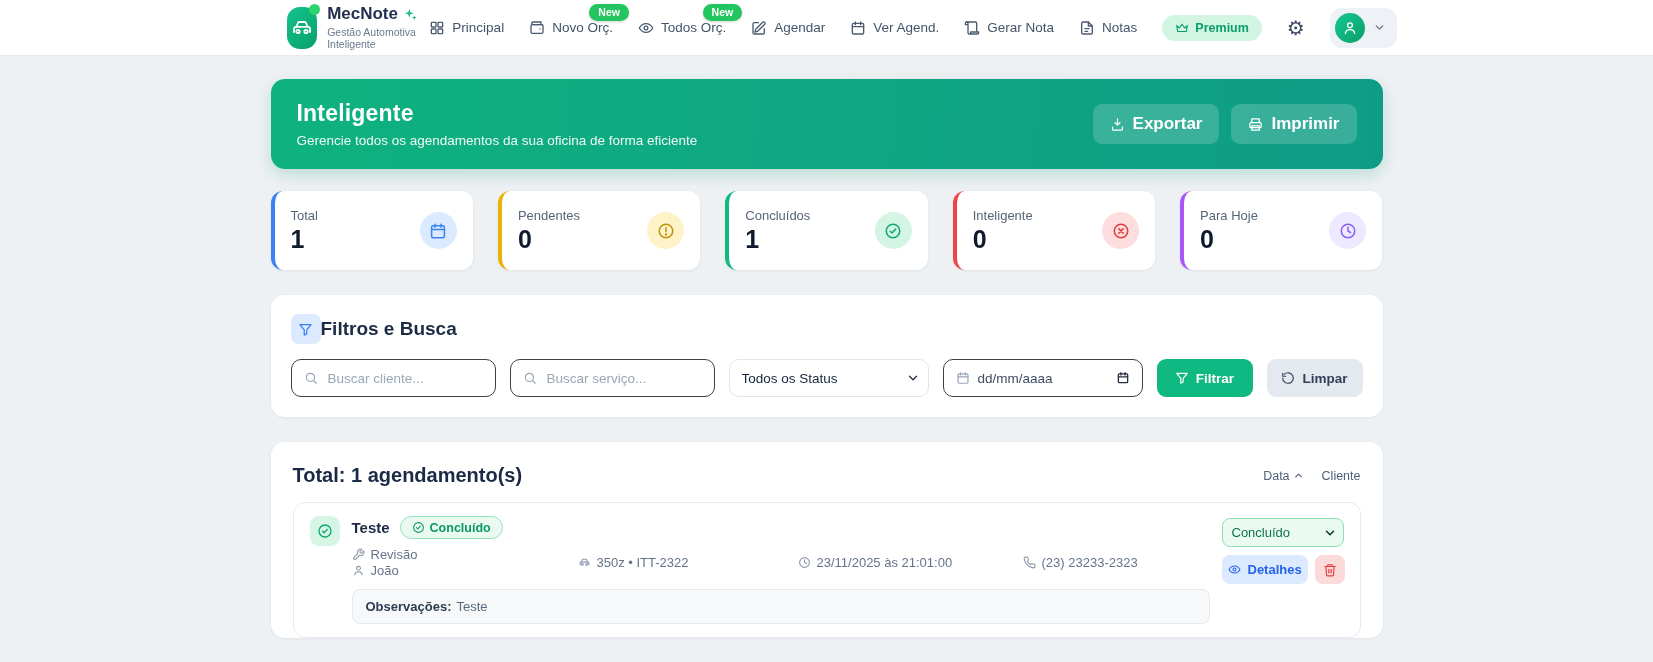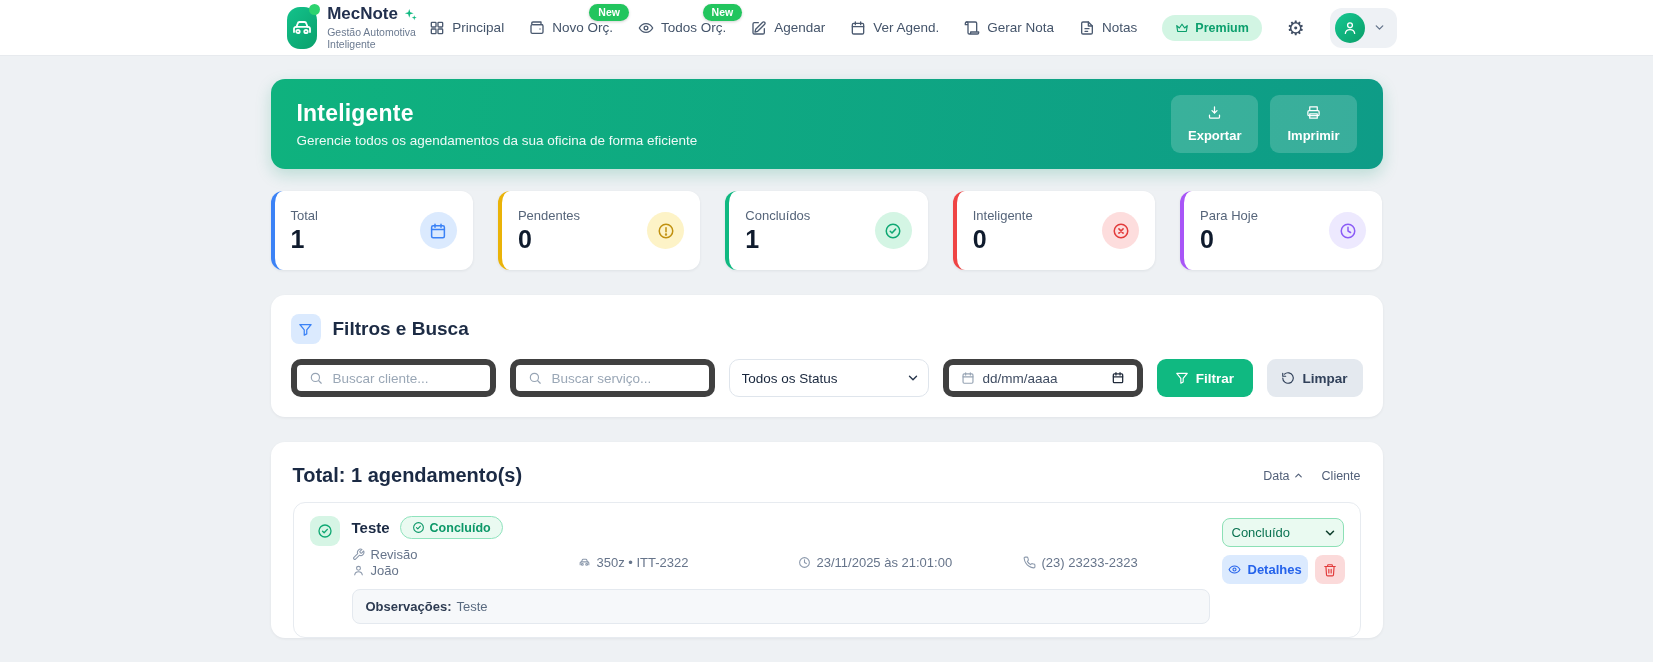--- a/index.html
+++ b/index.html
@@ -42,47 +42,47 @@
   .content { width:1112px; margin:0 auto; }
 
   .banner { margin-top:23px; height:90px; border-radius:14px; padding:0 26px;
             background:linear-gradient(95deg,#0fb27e 0%, #0e9c87 100%);
             display:flex; align-items:center; justify-content:space-between;
             box-shadow:0 6px 16px rgba(13,148,110,.22); }
   .banner-title { color:#fff; font-size:23px; font-weight:800; letter-spacing:.2px; }
   .banner-sub { color:rgba(255,255,255,.93); font-size:13.5px; margin-top:6px; }
   .banner-actions { display:flex; gap:12px; }
   .banner-btn { display:flex; align-items:center; gap:8px; background:rgba(255,255,255,.18); color:#fff; border:none;
-                font-size:13px; font-weight:600; padding:10px 17px; border-radius:9px; cursor:pointer; font-family:inherit;flex-direction:column; }
+                font-size:17px; font-weight:600; padding:10px 17px; border-radius:9px; cursor:pointer; font-family:inherit; }
   .banner-btn svg { width:15px; height:15px; }
 
   
   .stats { margin-top:22px; display:grid; grid-template-columns:repeat(5,1fr); gap:25px; }
   .stat { background:#fff; border-radius:12px; padding:13px 16px; height:79px;
           display:flex; align-items:center; justify-content:space-between;
           box-shadow:0 1px 3px rgba(15,23,42,.07); border-left:4px solid #ccc; }
   .stat-label { font-size:13px; color:#56657a; }
   .stat-value { font-size:25px; font-weight:800; color:#0f1b2d; margin-top:2px; }
   .stat-ico { width:37px; height:37px; border-radius:50%; display:flex; align-items:center; justify-content:center; }
   .stat-ico svg { width:18px; height:18px; }
   .stat--blue   { border-left-color:#3b82f6; }  .stat--blue .stat-ico   { background:#dbeafe; color:#3b82f6; }
   .stat--amber  { border-left-color:#eab308; }  .stat--amber .stat-ico  { background:#fdf3c7; color:#c0900f; }
   .stat--green  { border-left-color:#10b981; }  .stat--green .stat-ico  { background:#d4f5e4; color:#0fa873; }
   .stat--red    { border-left-color:#ef4444; }  .stat--red .stat-ico    { background:#fddddd; color:#e23b3b; }
   .stat--purple { border-left-color:#a855f7; }  .stat--purple .stat-ico { background:#ede9fe; color:#8b5cf6; }
 
   
   .card { background:#fff; border-radius:14px; box-shadow:0 1px 3px rgba(15,23,42,.06); }
   .filters { margin-top:25px; padding:19px 20px 20px; }
-  .filters-head { display:flex; align-items:center; gap:12px; }
+  .filters-head { display:flex; align-items:center; }
   .f-ico { width:30px; height:30px; border-radius:8px; background:#dbeafe; color:#3b82f6; display:flex; align-items:center; justify-content:center; }
   .f-ico svg { width:15px; height:15px; }
   .filters-title { font-size:19px; font-weight:800; color:#1c2b44; }
   .filters-row { margin-top:15px; display:flex; gap:14px; align-items:center; }
-  .inp { height:38px; border:6px solid #404040; border-radius:10px; display:flex; align-items:center; gap:8px;
+  .inp { height:38px; border:1px solid #404040; border-radius:10px; display:flex; align-items:center; gap:8px;
          padding:0 12px; width:205px; background:#fff; color:#97a4b4; }
   .inp svg { width:14px; height:14px; flex:none; color:#97a4b4; }
   .inp input { border:none; outline:none; flex:1; min-width:0; font:inherit; font-size:13.5px; color:#334155; background:transparent; }
   .inp input::placeholder { color:#9aa7b6; }
   .selwrap { position:relative; width:200px; }
   .selwrap select { width:100%; height:38px; border:1px solid #dfe5ec; border-radius:10px; font:inherit; font-size:13.5px;
                     color:#18263c; padding:0 26px 0 12px; appearance:none; -webkit-appearance:none; background:#fff; cursor:pointer; }
   .selwrap .chev { position:absolute; right:9px; top:12px; width:14px; height:14px; color:#26344a; pointer-events:none; }
   .datefield { width:200px; color:#3f4c61; font-size:13.5px; cursor:text; }
   .datefield .dval { flex:1; }

